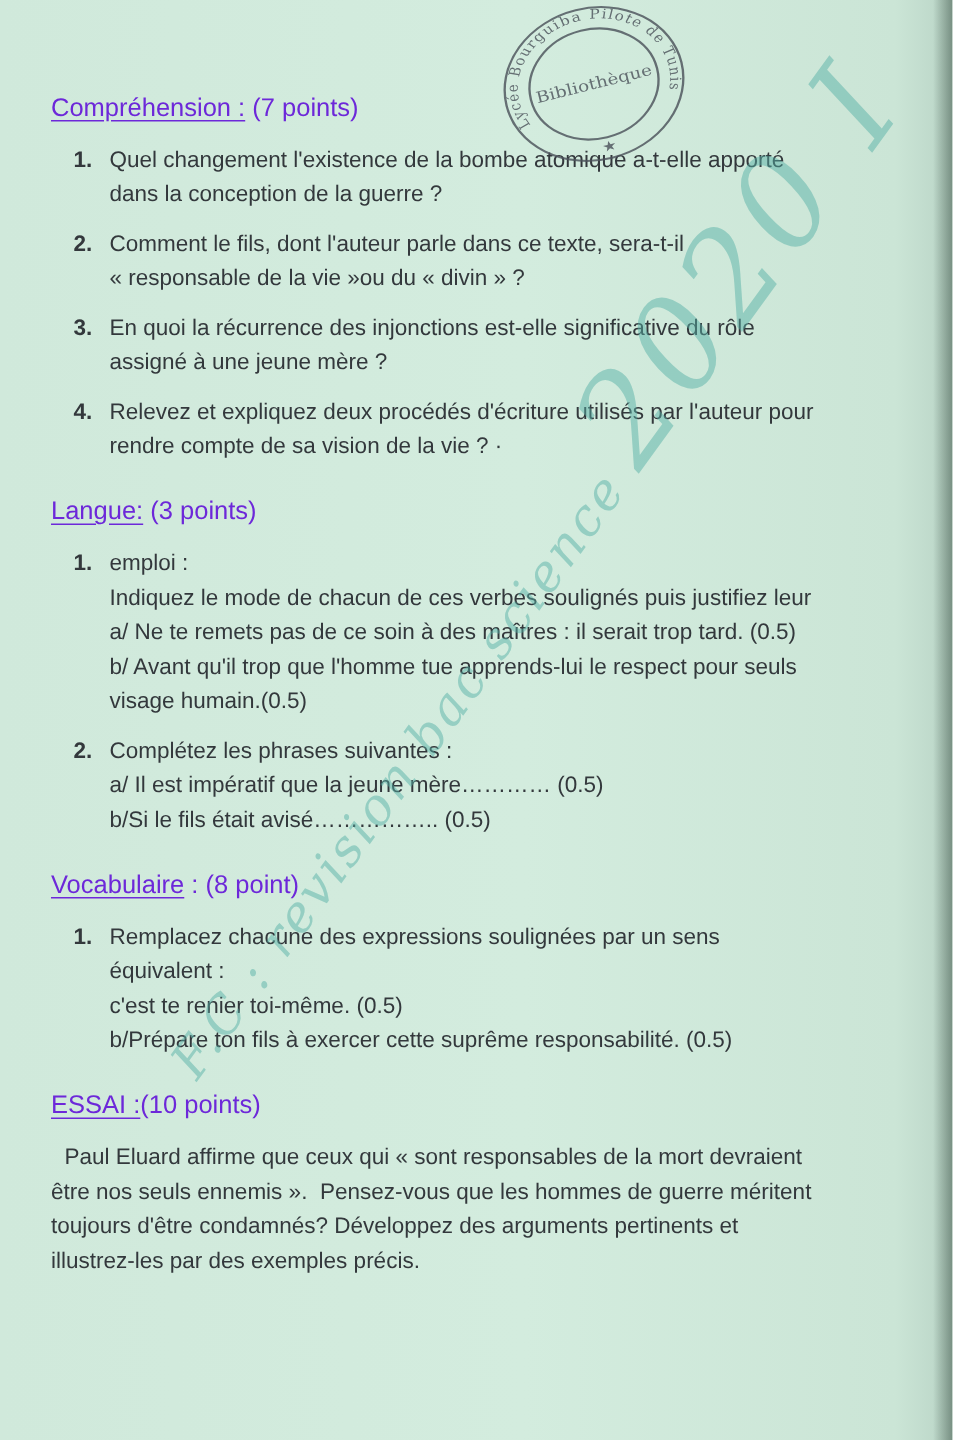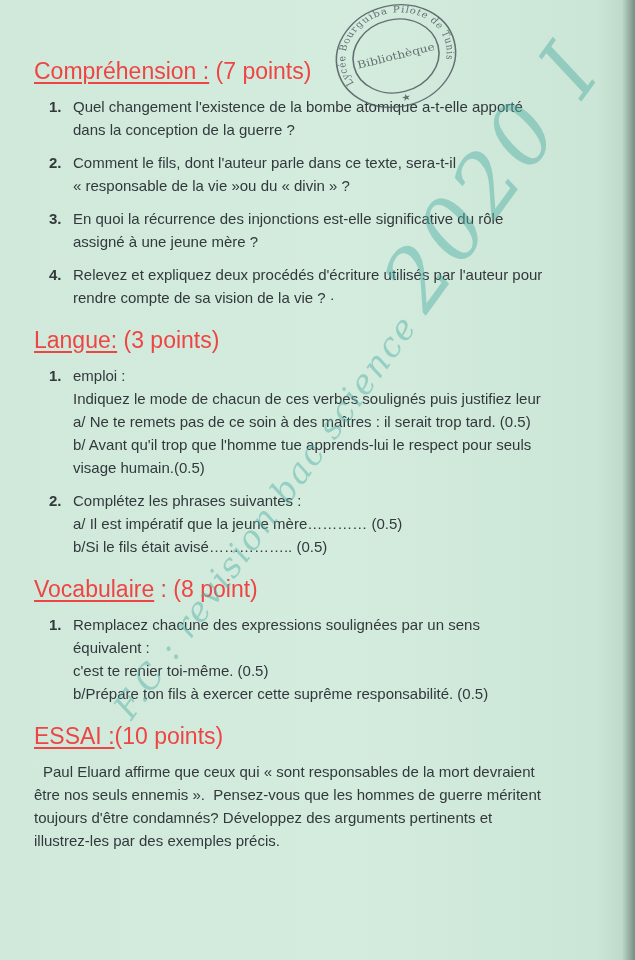--- a/index.html
+++ b/index.html
@@ -9,21 +9,21 @@
     font-size:15px;
     line-height:23px;
     color:#33383c;
     background:linear-gradient(90deg,#d0e9db 0%,#d3ecde 55%,#cbe5d6 94%,#b9d4c6 100%);
     position:relative;
     overflow:hidden;
   }
   .page { position:absolute; inset:0; padding:60px 24px 0 34px; z-index:2; }
   .doc-section { margin-top:20px; }
   .doc-section:first-child { margin-top:0; }
-  .sec-heading { font-size:23px; font-weight:400; margin:0 0 12px 0; color:#ef4444; }
+  .sec-heading { font-size:17px; font-weight:400; margin:0 0 12px 0; color:#6d28d9; }
   .sec-title { text-decoration:underline; text-underline-offset:3px; }
   .sec-points { }
   .item { display:flex; margin-bottom:10px; padding-left:15px; }
   .item-num { font-weight:bold; flex:0 0 24px; width:24px; }
   .item-body { flex:1 1 auto; }
   .line { min-height:23px; white-space:pre-wrap; }
   .u { text-underline-offset:2px; }
   .para { padding-left:0; }
   .para .line:first-child { text-indent:9px; }
 

